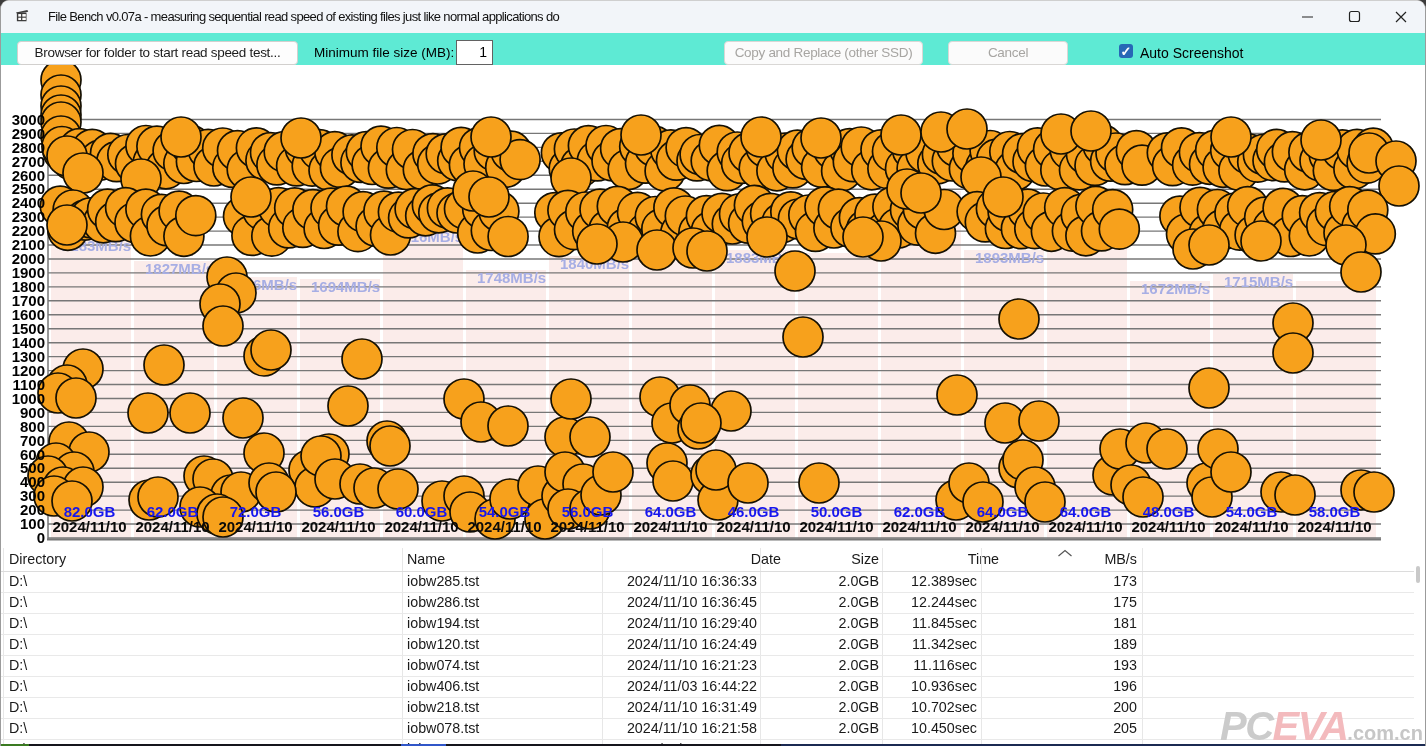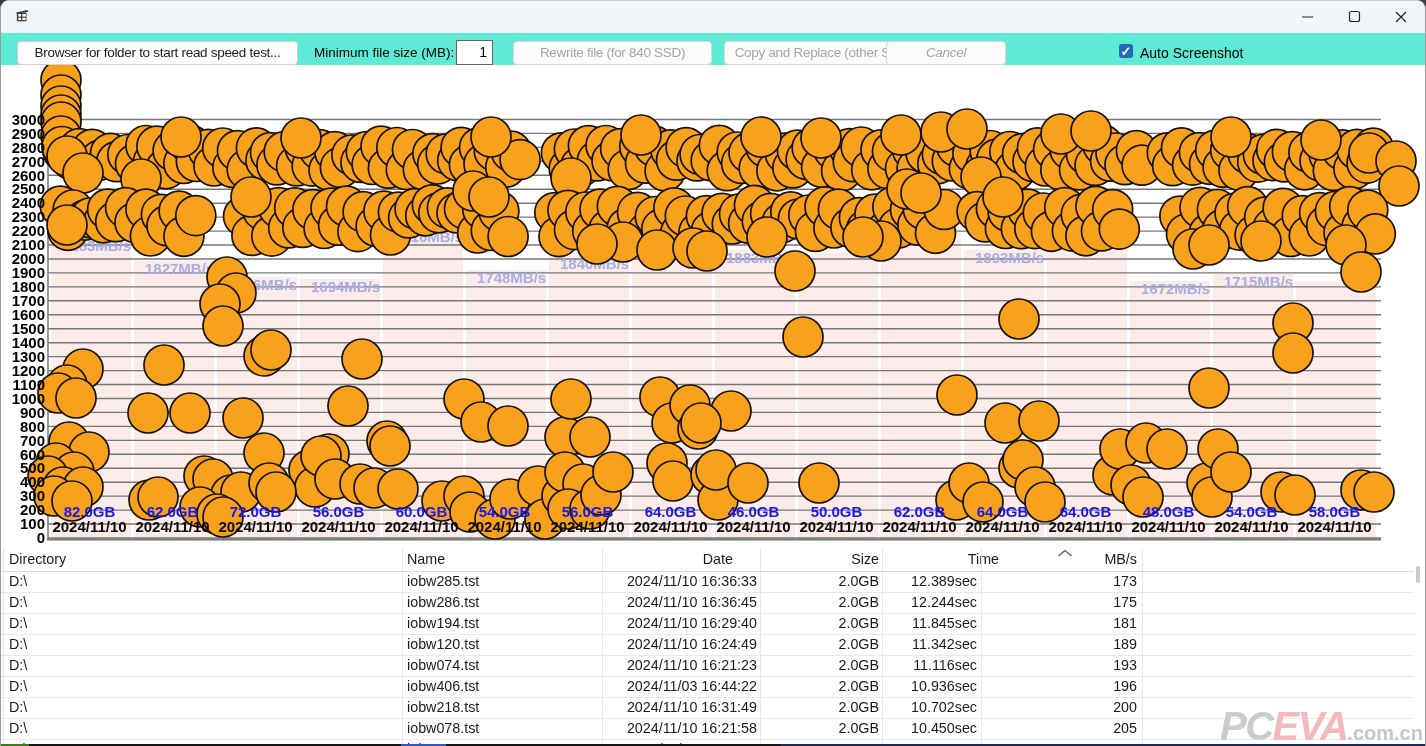--- a/index.html
+++ b/index.html
@@ -44,37 +44,37 @@
 <div id="win">
 <div id="titlebar">
 <svg id="appicon" width="14" height="14" viewBox="0 0 16 16">
 <rect x="1" y="4" width="11" height="10" fill="#3b3b3b"></rect>
 <rect x="2.6" y="5.8" width="3.2" height="2.9" fill="#fff"></rect>
         <rect x="7.2" y="5.8" width="4" height="2.9" fill="#fff"></rect>
 <rect x="2.6" y="10" width="3.2" height="2.6" fill="#fff"></rect>
         <rect x="7.2" y="10" width="4" height="2.6" fill="#fff"></rect>
 <path d="M0 4 L13 1 L14 3 L1 5 Z" fill="#3b3b3b"></path>
 </svg>
+<div id="title">File Bench v0.07a - measuring sequential read speed of existing files just like normal applications do</div>
 <svg class="winbtn" style="left:1283px" width="46" height="32">
         <line x1="18" y1="16" x2="29" y2="16" stroke="#222" stroke-width="1.2"></line>
       </svg>
 <svg class="winbtn" style="left:1330px" width="46" height="32">
         <rect x="18.5" y="10.5" width="10" height="10" rx="2" fill="none" stroke="#222" stroke-width="1.2"></rect>
       </svg>
 <svg class="winbtn" style="left:1377px" width="46" height="32">
         <path d="M18 11 L28 21 M28 11 L18 21" stroke="#222" stroke-width="1.2"></path>
       </svg>
 </div>
 <div id="toolbar">
 <div class="tbtn" style="left:16px;width:281px;">Browser for folder to start read speed test...</div>
 <div id="tlabel">Minimum file size (MB):</div>
 <div id="tinput">1</div>
-<div class="tbtn dis" style="left:512px;width:199px;">Rewrite file (for 840 SSD)</div>
 <div class="tbtn dis" style="left:723px;width:199px;">Copy and Replace (other SSD)</div>
-<div class="tbtn dis" style="left:885px;width:120px;font-style:italic;">Cancel</div>
+<div class="tbtn dis" style="left:947px;width:120px;">Cancel</div>
 <div id="cbx">✓</div>
 <div id="cblab">Auto Screenshot</div>
 </div>
 <svg id="chart" width="1426" height="483" viewBox="0 64 1426 483">
 <style>
 .mbl{font:bold 15px "Liberation Sans",sans-serif;fill:#a7aee4;}
 .gbl{font:bold 15px "Liberation Sans",sans-serif;fill:#1616ee;text-anchor:middle;}
 .dtl{font:bold 15px "Liberation Sans",sans-serif;fill:#0a0a0a;text-anchor:middle;}
 .ytl{font:bold 15px "Liberation Sans",sans-serif;fill:#000;text-anchor:end;}
 </style>
@@ -660,21 +660,21 @@
       <text x="918.5" y="531" class="dtl">2024/11/10</text>
       <text x="1001.5" y="531" class="dtl">2024/11/10</text>
       <text x="1084.5" y="531" class="dtl">2024/11/10</text>
       <text x="1167.5" y="531" class="dtl">2024/11/10</text>
       <text x="1250.5" y="531" class="dtl">2024/11/10</text>
       <text x="1333.5" y="531" class="dtl">2024/11/10</text>
 </svg>
 <div id="table">
 <div class="thead" style="position:absolute;left:8px;">Directory</div>
 <div class="thead" style="position:absolute;left:406px;">Name</div>
-<div class="thead" style="position:absolute;right:694px;">Date</div>
+<div class="thead" style="position:absolute;right:646px;">Date</div>
 <div class="thead" style="position:absolute;right:548px;">Size</div>
 <div class="thead" style="position:absolute;right:428px;">Time</div>
 <div class="thead" style="position:absolute;right:290px;">MB/s</div>
 <svg style="position:absolute;left:1055px;top:1px" width="18" height="9">
         <path d="M2.5 7 L9 1.5 L15.5 7" fill="none" stroke="#555" stroke-width="1.2"></path>
       </svg>
 <div class="vsep" style="left:2px"></div>
 <div class="vsep" style="left:401px"></div>
 <div class="vsep" style="left:601px"></div>
 <div class="vsep" style="left:759px"></div>

